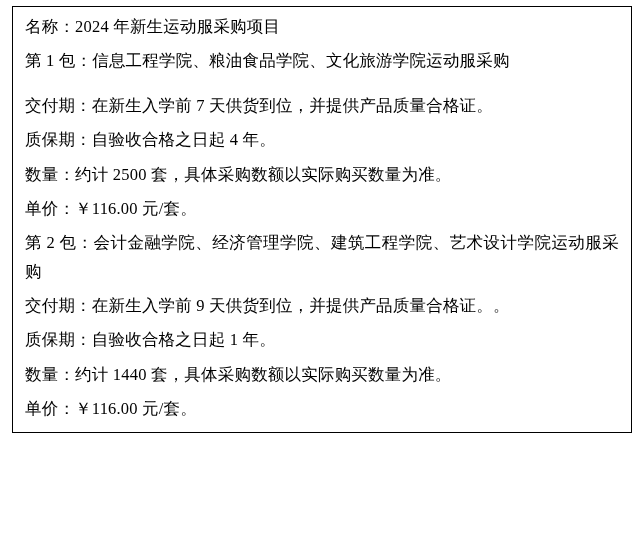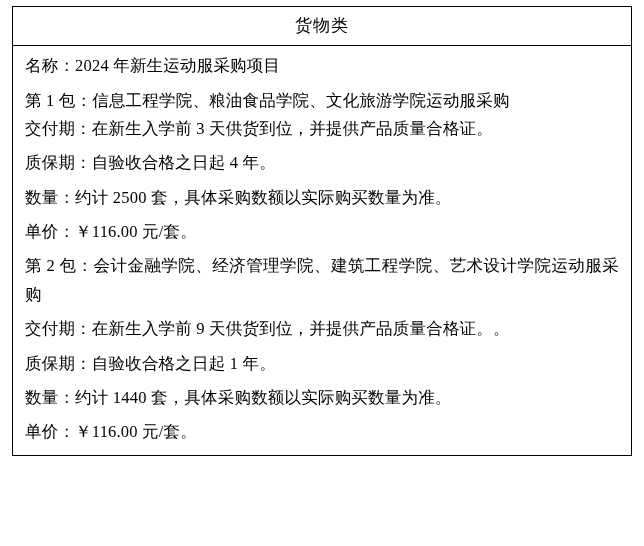--- a/index.html
+++ b/index.html
@@ -37,36 +37,33 @@
     line-height: 1.72;
     margin: 0 0 6px 0;
     text-align: justify;
     text-justify: inter-ideograph;
     letter-spacing: 0.2px;
   }
   .line:last-child {
     margin-bottom: 0;
   }
   .line-tight {
-    margin-bottom: 0;
+    margin-bottom: 16px;
   }
 </style>
 </head>
 <body>
 
 <table class="doc-table">
   <tbody>
-      <tr>
-    <td class="header-cell">货物类</td>
-  </tr>
   <tr>
     <td class="body-cell">
       <p class="line">名称：2024 年新生运动服采购项目</p>
       <p class="line line-tight">第 1 包：信息工程学院、粮油食品学院、文化旅游学院运动服采购</p>
-      <p class="line">交付期：在新生入学前 3 天供货到位，并提供产品质量合格证。</p>
+      <p class="line">交付期：在新生入学前 7 天供货到位，并提供产品质量合格证。</p>
       <p class="line">质保期：自验收合格之日起 4 年。</p>
       <p class="line">数量：约计 2500 套，具体采购数额以实际购买数量为准。</p>
       <p class="line">单价：￥116.00 元/套。</p>
       <p class="line">第 2 包：会计金融学院、经济管理学院、建筑工程学院、艺术设计学院运动服采购</p>
       <p class="line">交付期：在新生入学前 9 天供货到位，并提供产品质量合格证。。</p>
       <p class="line">质保期：自验收合格之日起 1 年。</p>
       <p class="line">数量：约计 1440 套，具体采购数额以实际购买数量为准。</p>
       <p class="line">单价：￥116.00 元/套。</p>
     </td>
   </tr>

